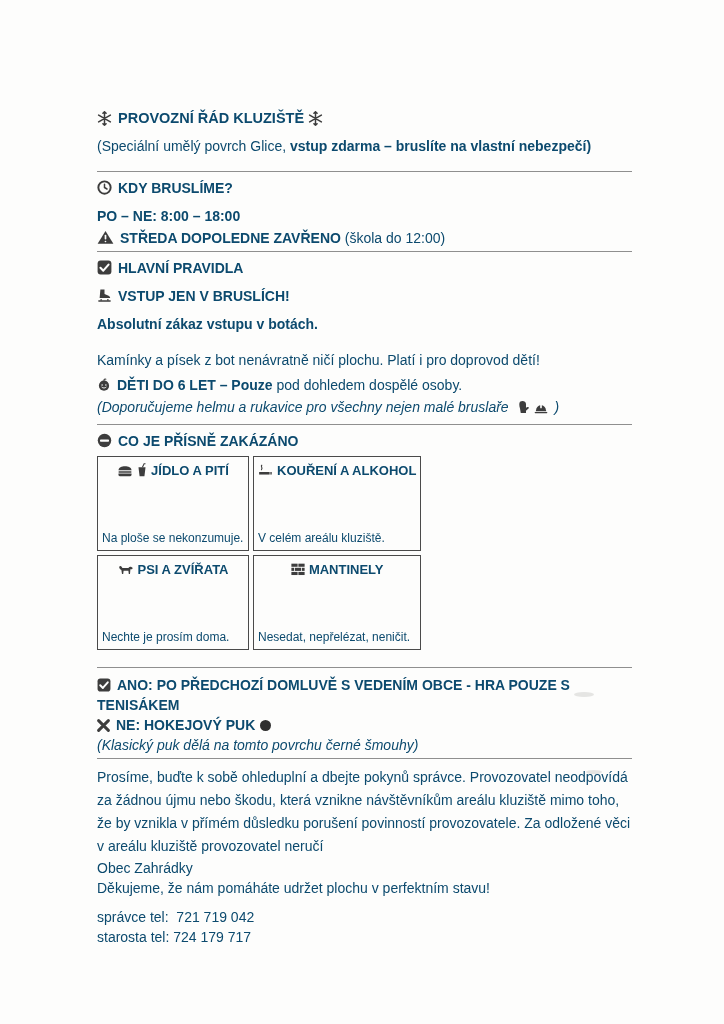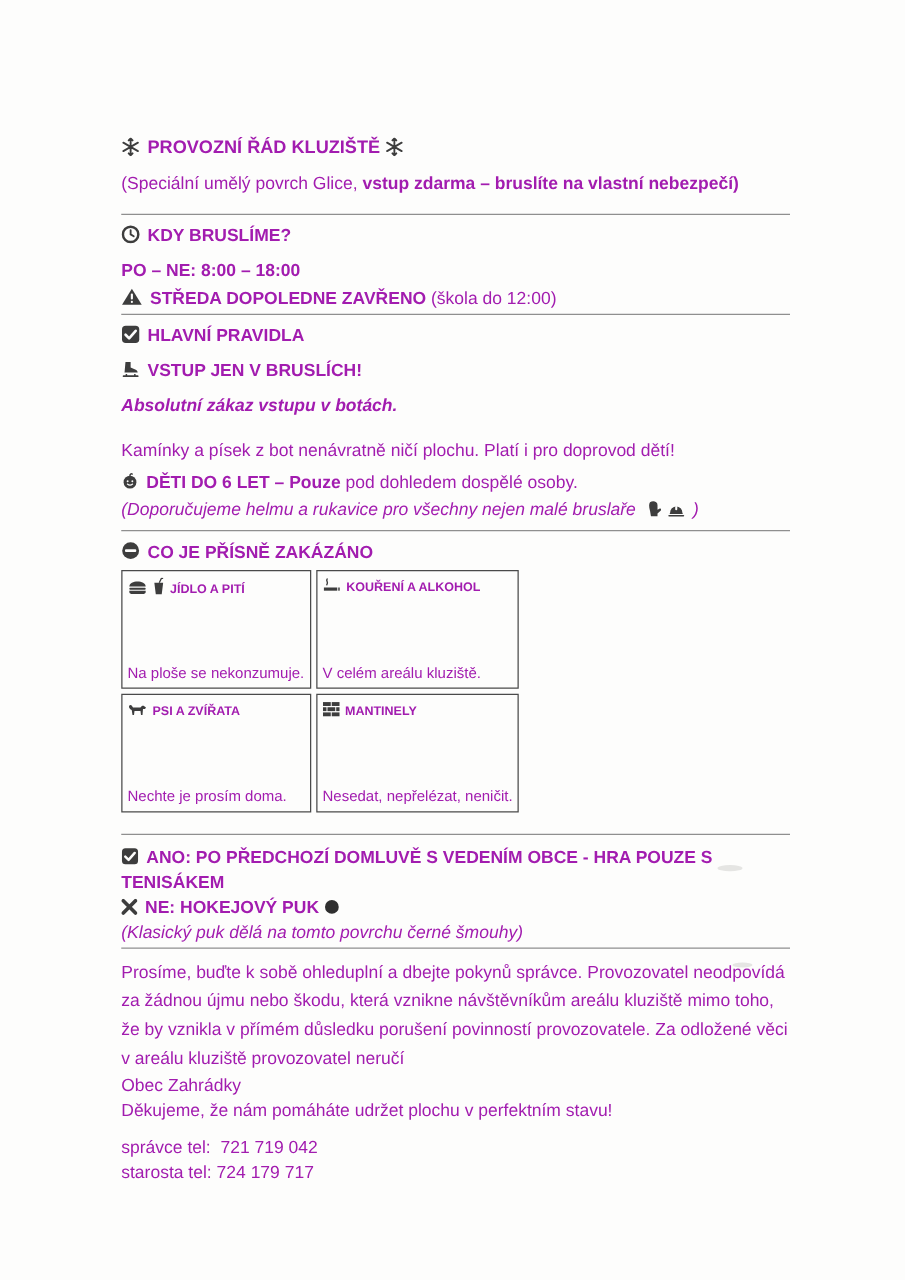--- a/index.html
+++ b/index.html
@@ -1,57 +1,57 @@
 <!DOCTYPE html>
 <html><head>
 <meta charset="utf-8">
 <style>
   html,body { margin:0; padding:0; background:#e8e8e8; }
   .page {
     position:relative; width:724px; height:1024px; margin:0 auto;
     background:#fdfdfc; overflow:hidden;
-    font-family:"Liberation Sans", sans-serif; color:#a21caf;
+    font-family:"Liberation Sans", sans-serif; color:#0c4a6e;
   }
   .content { position:absolute; left:97px; top:108px; width:535px; }
   .ln { font-size:14px; line-height:20px; margin:0; }
   .b  { font-weight:bold; }
   .i  { font-style:italic; }
   .rl { height:0; border-top:1.6px solid #8f8f8f; }
   .icon { display:inline-block; vertical-align:-2px; margin-right:6px; line-height:0; }
   .icon svg { display:inline-block; }
   .icon-trail { margin-right:2px; margin-left:4px; }
 
   .t-title   { font-size:14.5px; font-weight:bold; margin:0 0 8px; line-height:20px; }
   .t-title .icon { vertical-align:-3px; }
   .t-sub     { margin:0 0 15px; }
   .hr1 { margin:0 0 6px; }
   .kdy       { margin:0 0 8px; }
   .pone      { margin:0 0 2px; }
   .streda    { margin:0 0 3px; }
   .hr2 { margin:0 0 6px; }
   .hlavni    { margin:0 0 8px; }
   .vstup     { margin:0 0 8px; }
-  .absolutni { margin:0 0 5px;font-style:italic; }
+  .absolutni { margin:0 0 5px; }
   .kaminky   { margin:16px 0 5px; }
   .deti      { margin:0 0 2px; }
   .doporuc   { margin:0 0 7px; }
   .hr3 { margin:0 0 6px; }
   .coje      { margin:0 0 1px; }
 
   table.forbid {
     border-collapse:separate; border-spacing:4px; margin:0 0 13px -4px;
   }
   table.forbid td {
     border:1.6px solid #4a4a4a; vertical-align:top; padding:5px 4px 4px;
     background:#fdfdfc;
   }
   td.col1 { width:142px; }
   td.col2 { width:150px; }
   .cell { height:84px; display:flex; flex-direction:column; justify-content:space-between; }
-  .cell-title { font-size:10px; font-weight:bold; line-height:17px; white-space:nowrap; }
+  .cell-title { font-size:13px; font-weight:bold; line-height:17px; white-space:nowrap;text-align:center; }
   .cell-title .icon { margin-right:4px; vertical-align:-2px; }
   .cell-desc  { font-size:12px; line-height:16px; white-space:nowrap; }
 
   .hr4 { margin:0 0 7px; }
   .special, .ano, .ne { margin:0; }
   .klasicky { margin:0 0 3px; }
   .hr5 { margin:0 0 7px; }
   .prosime { line-height:23px; margin:0; }
   .dekujeme { margin:0 0 9px; }
   .obec,.spravce,.starosta { margin:0; }

